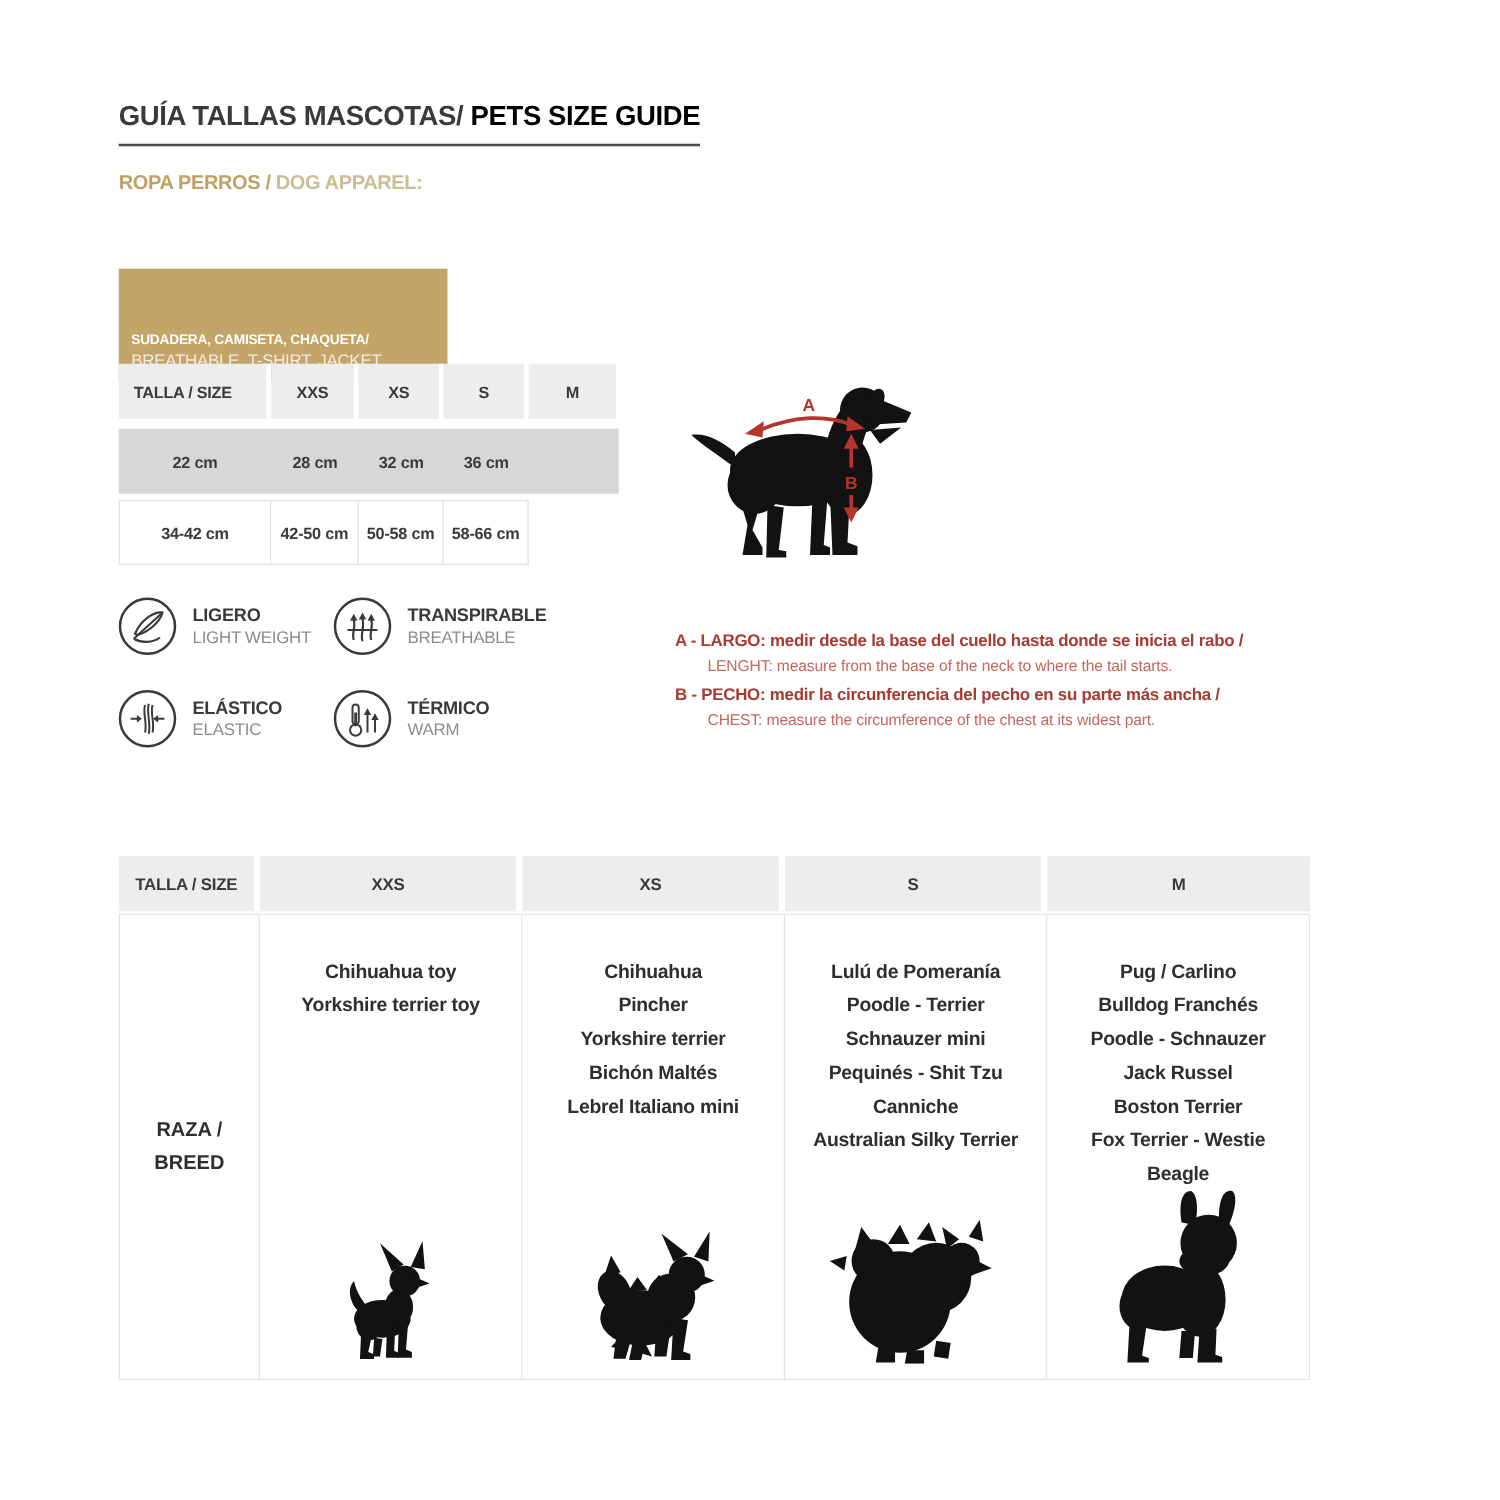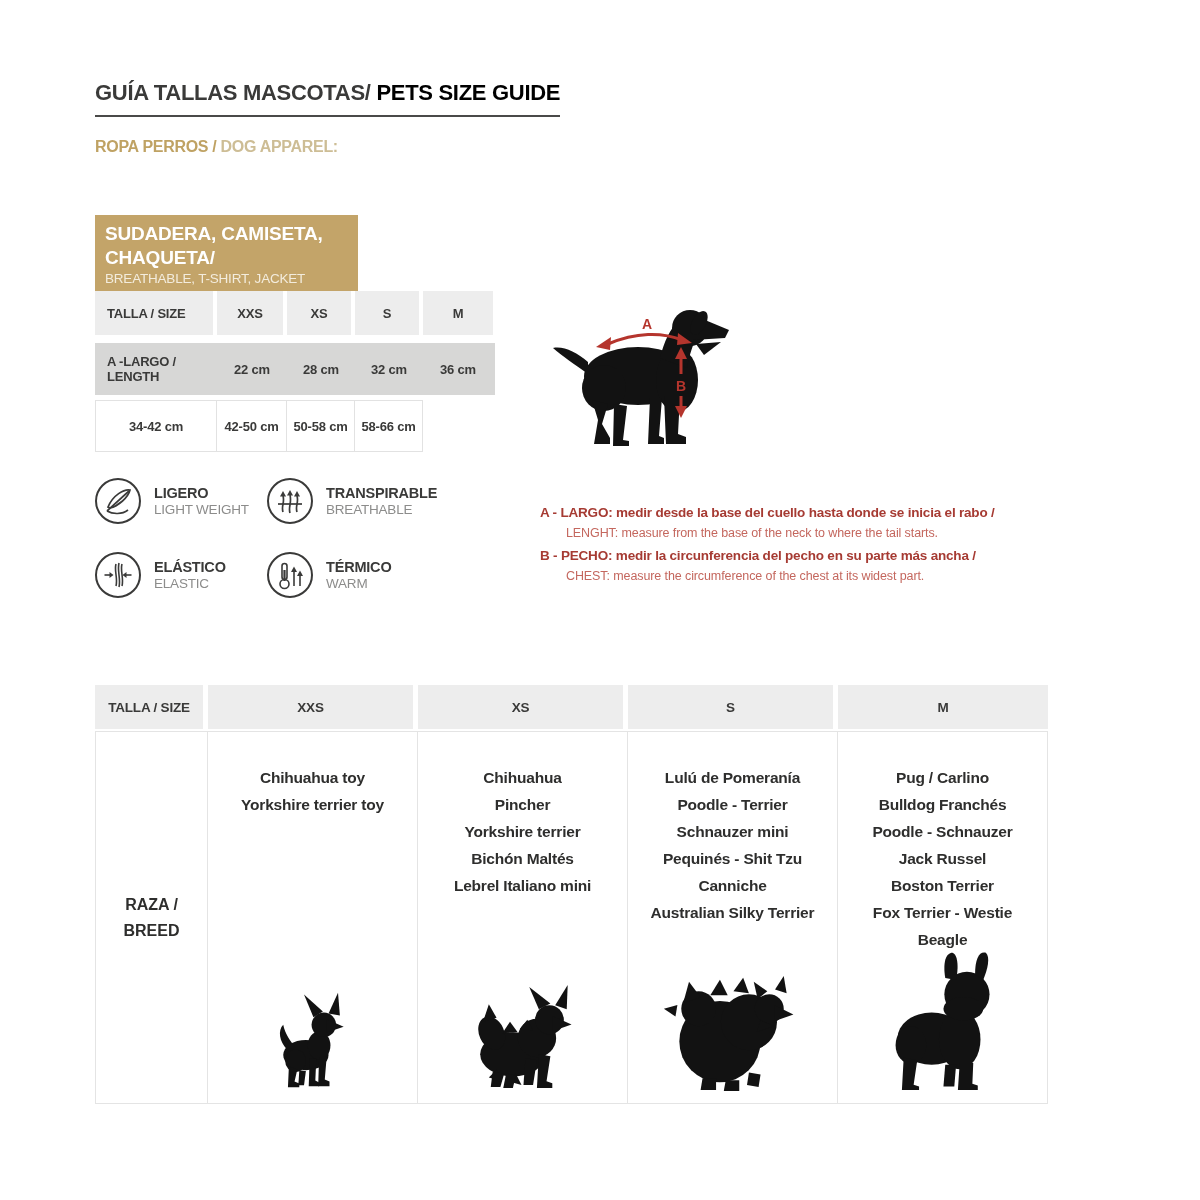--- a/index.html
+++ b/index.html
@@ -10,21 +10,21 @@
   .title{position:absolute;left:95px;top:80px;font-size:22px;font-weight:bold;letter-spacing:-0.3px;
          padding-bottom:9px;border-bottom:2px solid #4A4A49;width:fit-content;}
   .t-es{color:#3A3A39;}
   .t-en{color:#000000;}
   .subtitle{position:absolute;left:95px;top:138px;font-size:16px;font-weight:bold;letter-spacing:-0.3px;}
   .s-es{color:#BFA263;}
   .s-en{color:#CDBD95;}
 
   
   .cat-box{position:absolute;left:95px;top:215px;width:263px;background:#C3A469;padding:7px 10px 8px 10px;box-sizing:border-box;}
-  .cb1{color:#FFFFFF;font-weight:bold;font-size:19px;line-height:1.25;letter-spacing:-0.2px;}
+  .cb1{color:#FFFFFF;font-weight:bold;font-size:11px;line-height:1.25;letter-spacing:-0.2px;margin-top:44px;}
   .cb2{color:#F3ECDD;font-size:13.5px;line-height:1.3;letter-spacing:-0.2px;}
 
   
   .t1{position:absolute;left:95px;top:291px;width:400px;}
   .t1-row{display:grid;grid-template-columns:122px 70px 68px 68px 70px;}
   .t1 .cell{display:flex;align-items:center;justify-content:center;font-weight:bold;font-size:13px;color:#3A3A39;letter-spacing:-0.2px;}
   .t1 .c-label{justify-content:flex-start;padding-left:12px;}
   .t1-head{height:44px;}
   .t1-head .cell{background:#EDEDED;border-right:4px solid #ffffff;}
   .t1-head .cell:last-child{border-right:none;}
@@ -86,21 +86,20 @@
 
   <div class="t1">
     <div class="t1-row t1-head">
       <div class="cell c-label">TALLA / SIZE</div>
       <div class="cell">XXS</div>
       <div class="cell">XS</div>
       <div class="cell">S</div>
       <div class="cell">M</div>
     </div>
     <div class="t1-row t1-a">
-      <div class="cell c-label">A -LARGO / LENGTH</div>
       <div class="cell">22 cm</div>
       <div class="cell">28 cm</div>
       <div class="cell">32 cm</div>
       <div class="cell">36 cm</div>
     </div>
     <div class="t1-row t1-b">
       <div class="cell">34-42 cm</div>
       <div class="cell">42-50 cm</div>
       <div class="cell">50-58 cm</div>
       <div class="cell">58-66 cm</div>

